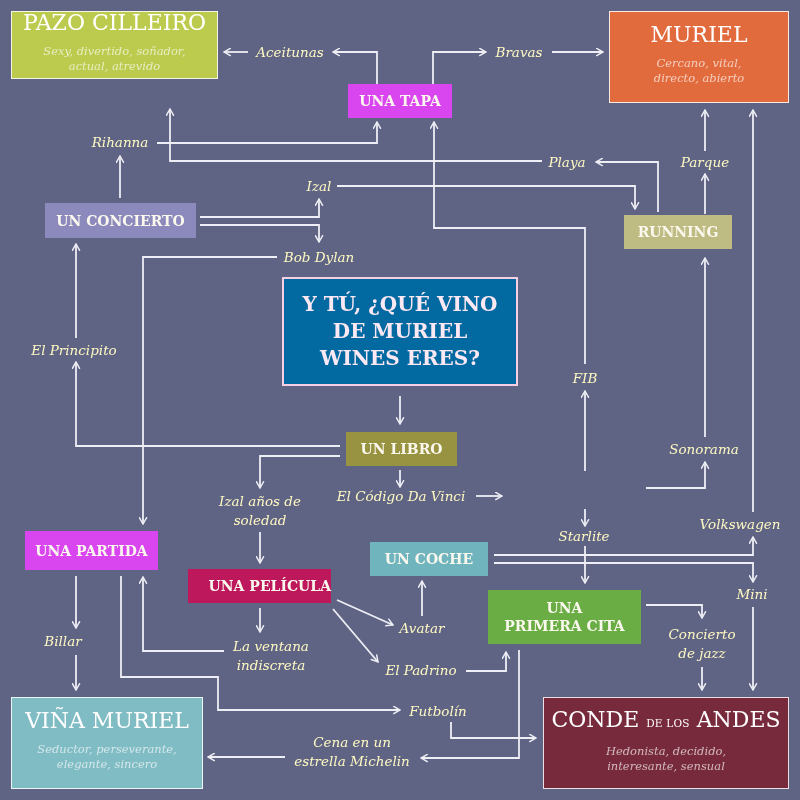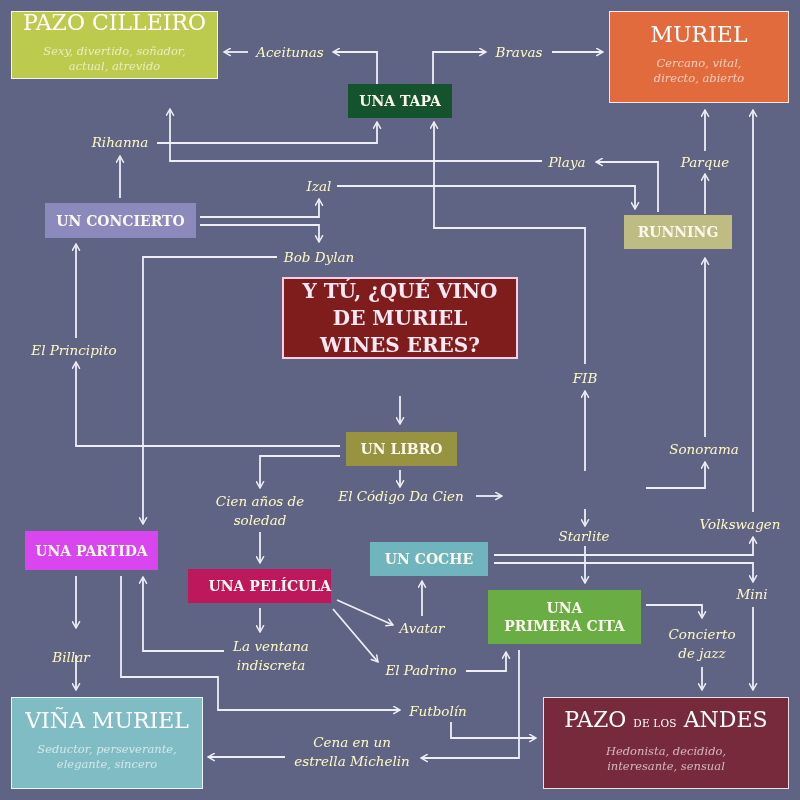--- a/index.html
+++ b/index.html
@@ -102,35 +102,35 @@
   <div class="box wine" style="left:11px;top:697px;width:192px;height:92px;background:#80bcc4;">
     <div class="name">VIÑA MURIEL</div>
     <div class="traits">
       <div>Seductor, perseverante,</div>
       <div>elegante, sincero</div>
     </div>
   </div>
 
   <div class="box wine" style="left:543px;top:697px;width:246px;height:92px;background:#772a3c;">
     <div class="name">
-      <span>PAZO</span><span class="small">DE LOS</span><span>ANDES</span>
+      <span>CONDE</span><span class="small">DE LOS</span><span>ANDES</span>
     </div>
     <div class="traits">
       <div>Hedonista, decidido,</div>
       <div>interesante, sensual</div>
     </div>
   </div>
 
-  <div class="box qbox" style="left:282px;top:277px;width:236px;height:82px;background:#7f1d1d;">
+  <div class="box qbox" style="left:282px;top:277px;width:236px;height:109px;background:#0369a1;">
     <div>Y TÚ, ¿QUÉ VINO</div>
     <div>DE MURIEL</div>
     <div>WINES ERES?</div>
   </div>
 
-  <div class="box" style="left:348px;top:84px;width:104px;height:34px;background:#14532d;">
+  <div class="box" style="left:348px;top:84px;width:104px;height:34px;background:#d946ef;">
     <span>UNA TAPA</span>
   </div>
   <div class="box" style="left:45px;top:203px;width:151px;height:35px;background:#8c89bd;">
     <span>UN CONCIERTO</span>
   </div>
   <div class="box" style="left:624px;top:215px;width:108px;height:34px;background:#bebb83;">
     <span>RUNNING</span>
   </div>
   <div class="box" style="left:346px;top:432px;width:111px;height:34px;background:#989340;">
     <span>UN LIBRO</span>
@@ -153,27 +153,27 @@
   <div class="lbl" style="left:519px;top:52px;">Bravas</div>
   <div class="lbl" style="left:120px;top:142px;">Rihanna</div>
   <div class="lbl" style="left:567px;top:162px;">Playa</div>
   <div class="lbl" style="left:705px;top:162px;">Parque</div>
   <div class="lbl" style="left:319px;top:186px;">Izal</div>
   <div class="lbl" style="left:319px;top:257px;">Bob Dylan</div>
   <div class="lbl" style="left:74px;top:350px;">El Principito</div>
   <div class="lbl" style="left:585px;top:378px;">FIB</div>
   <div class="lbl" style="left:704px;top:449px;">Sonorama</div>
   <div class="lbl" style="left:260px;top:511px;">
-    <div>Cien años de</div>
+    <div>Izal años de</div>
     <div>soledad</div>
   </div>
-  <div class="lbl" style="left:401px;top:496px;">El Código Da Cien</div>
+  <div class="lbl" style="left:401px;top:496px;">El Código Da Vinci</div>
   <div class="lbl" style="left:584px;top:536px;">Starlite</div>
   <div class="lbl" style="left:740px;top:524px;">Volkswagen</div>
-  <div class="lbl" style="left:71px;top:641px;margin-top:16px;">Billar</div>
+  <div class="lbl" style="left:63px;top:641px;">Billar</div>
   <div class="lbl" style="left:271px;top:656px;">
     <div>La ventana</div>
     <div>indiscreta</div>
   </div>
   <div class="lbl" style="left:422px;top:628px;">Avatar</div>
   <div class="lbl" style="left:752px;top:594px;">Mini</div>
   <div class="lbl" style="left:702px;top:644px;">
     <div>Concierto</div>
     <div>de jazz</div>
   </div>

